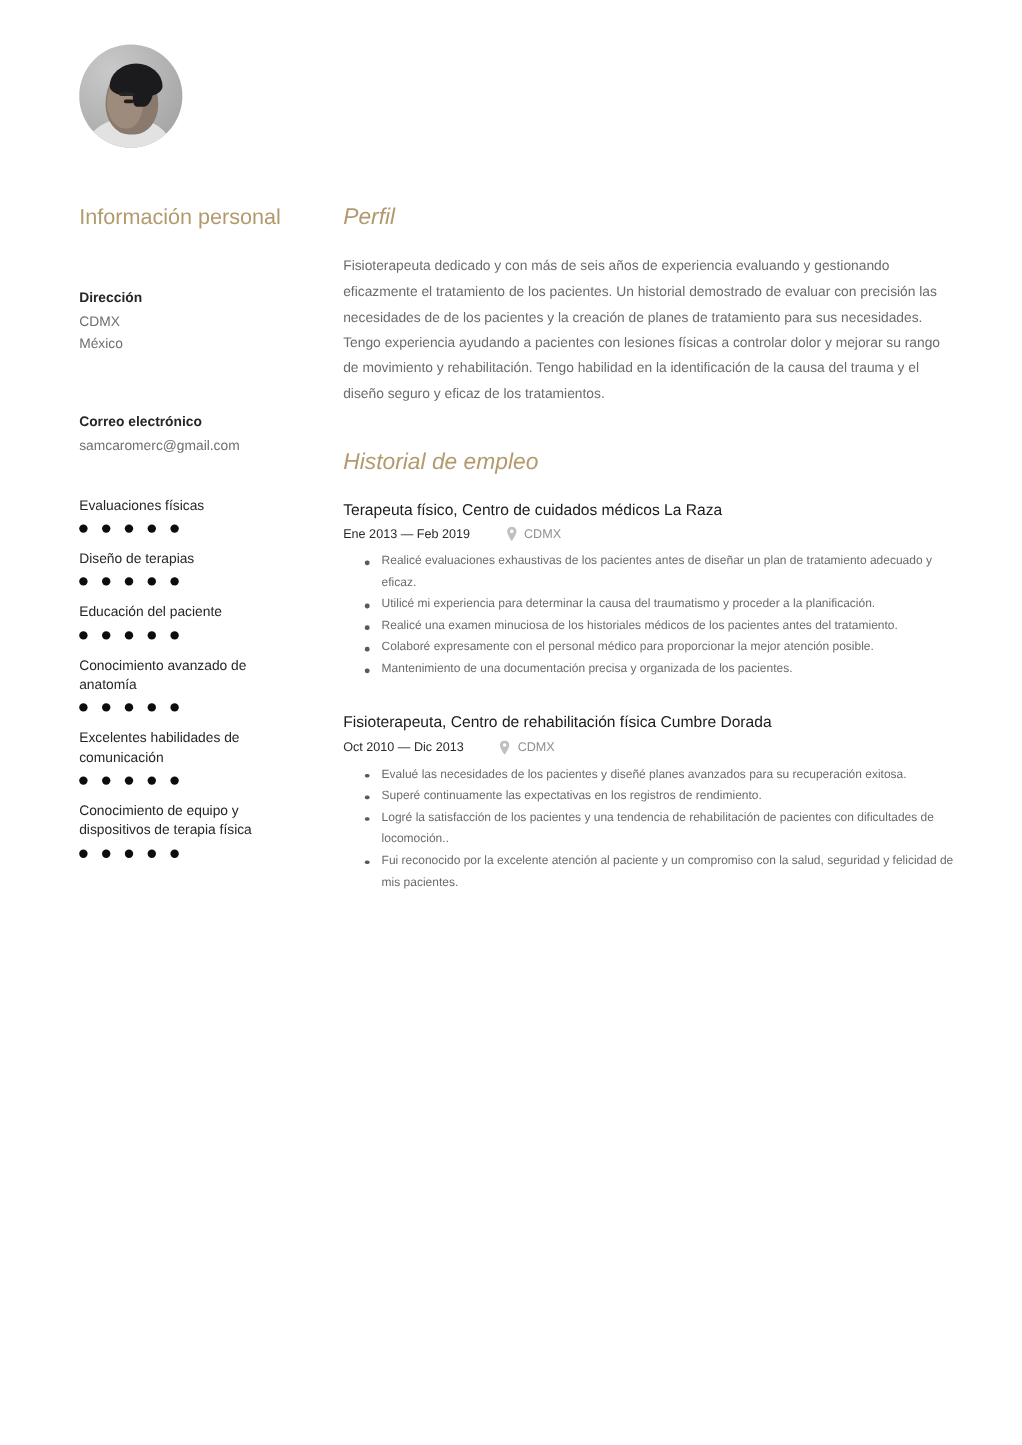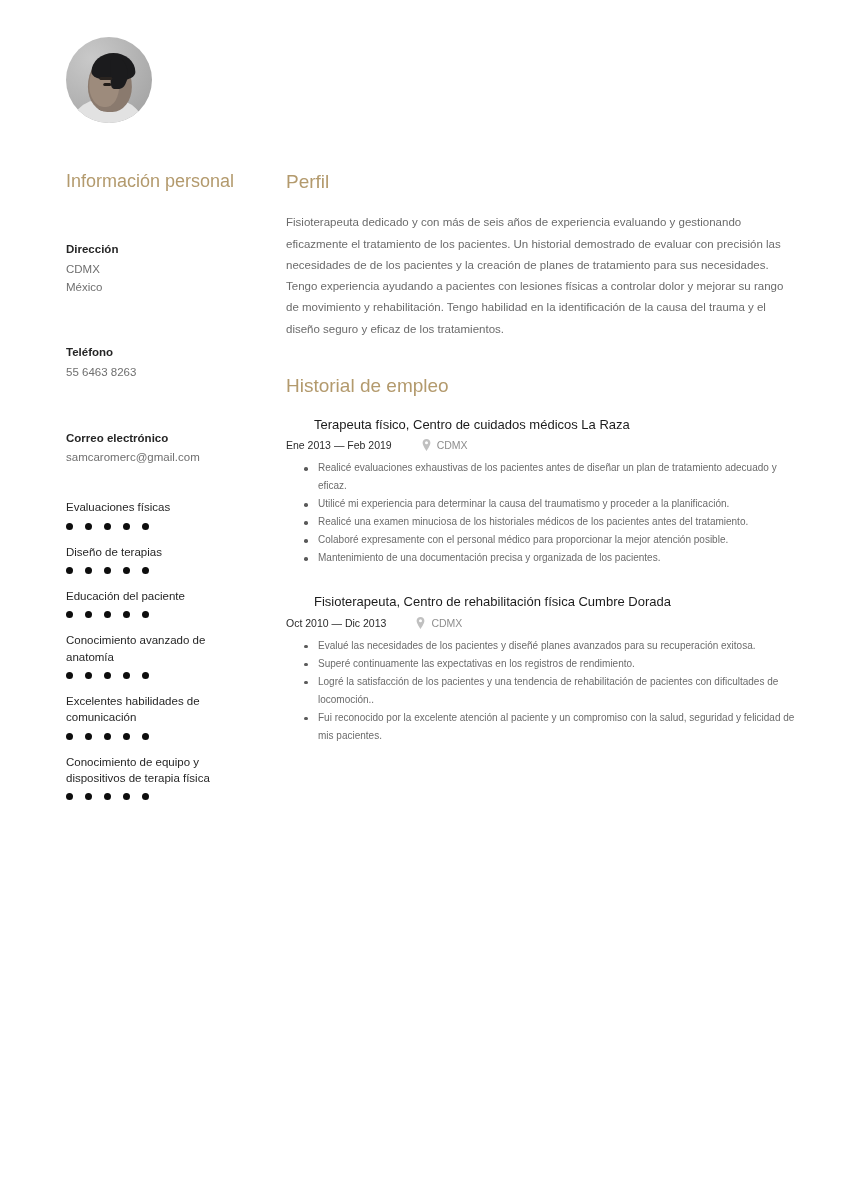--- a/index.html
+++ b/index.html
@@ -164,20 +164,21 @@
     font-weight: 400;
     line-height: 1.28;
   }
   .sidebar .sec-title {
     font-size: 18px;
     margin-bottom: 18px;
   }
   .main .sec-title {
     font-size: 19px;
     margin-bottom: 18px;
+    font-style: italic;
   }
 
   
   .info-item { margin-bottom: 15px; margin-top: 48px; }
   .info-label {
     font-size: 11.5px;
     font-weight: 700;
     color: #262626;
     margin-bottom: 3px;
     line-height: 1.45;
@@ -213,21 +214,20 @@
     max-width: 510px;
   }
   .emp-section { margin-top: 34px; }
   .job { margin-bottom: 26px; }
   .job-title {
     font-size: 13px;
     color: #1c1c1c;
     font-weight: 400;
     line-height: 1.4;
     margin-bottom: 5px;
-    margin-left: 28px;
   }
   .job-meta {
     display: flex;
     align-items: center;
     font-size: 10.5px;
     color: #2b2b2b;
     margin-bottom: 8px;
   }
   .job-dates { white-space: nowrap; }
   .job-loc {
@@ -295,24 +295,20 @@
         <div class="sec-title">Información personal</div>
 
         <div class="info-item">
           <div class="info-label">Dirección</div>
           <div class="info-value">
             <div>CDMX</div>
             <div>México</div>
           </div>
         </div>
 
-        <div class="info-item">
-          <div class="info-label">Teléfono</div>
-          <div class="info-value">55 6463 8263</div>
-        </div>
 
         <div class="info-item">
           <div class="info-label">Correo electrónico</div>
           <div class="info-value">samcaromerc@gmail.com</div>
         </div>
       </div>
 
       <div style="margin-top:32px;">
         <div class="skills" id="skills-list">
             <div class="skill">

